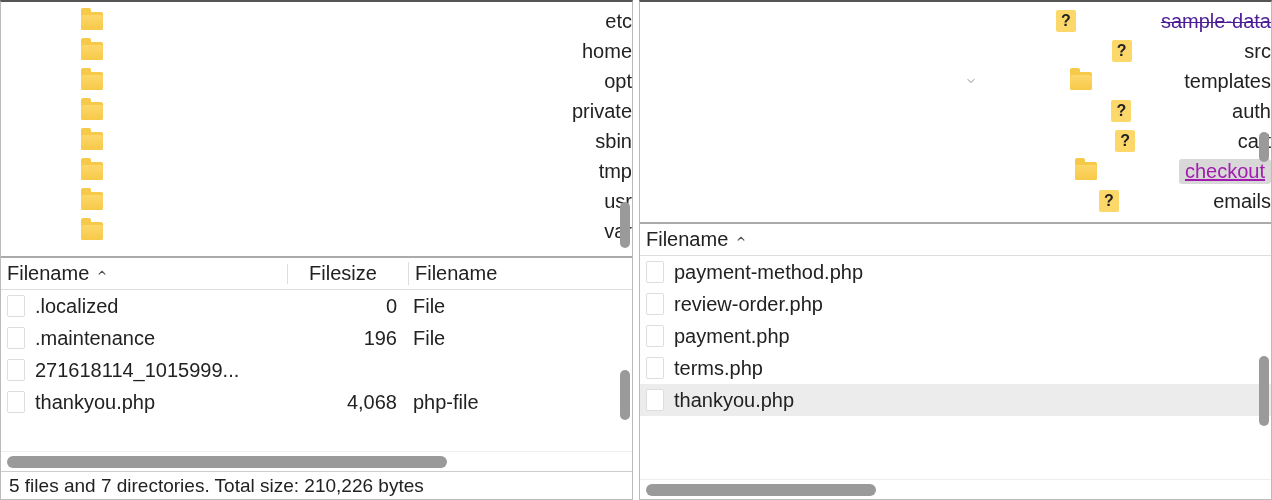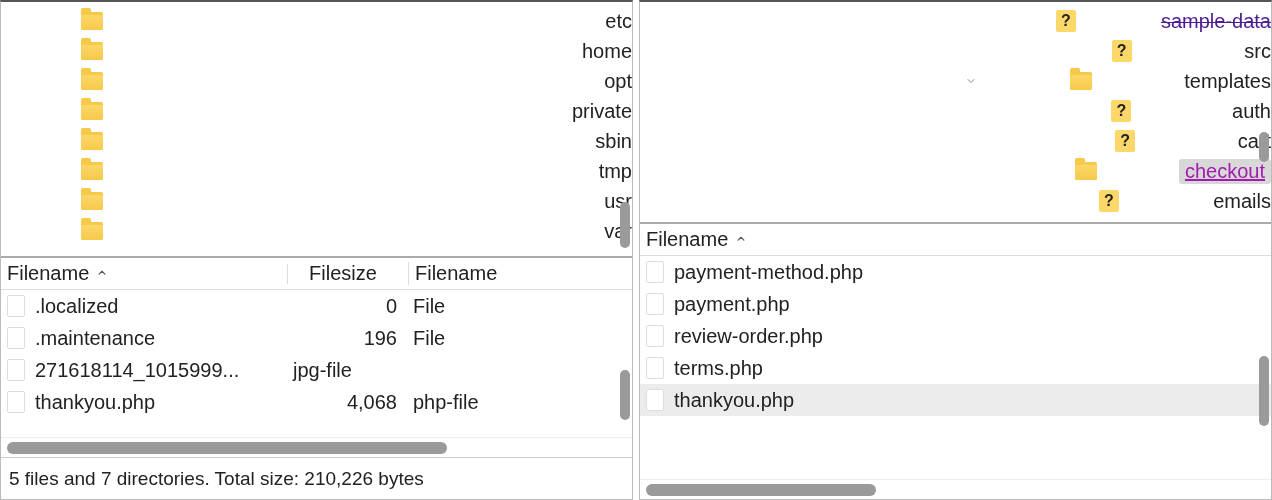--- a/index.html
+++ b/index.html
@@ -34,21 +34,21 @@
   .sort-caret svg { width: 14px; height: 14px; }
   .list-body { flex: 1 1 auto; overflow: hidden; position: relative; }
   .row { display: flex; align-items: center; height: 32px; padding: 0 6px; }
   .row .cell-name { display: flex; align-items: center; gap: 10px; flex: 0 0 280px; white-space: nowrap; overflow: hidden; }
   .row .cell-name.full { flex: 1 1 auto; }
   .row .cell-size { flex: 0 0 120px; text-align: right; padding-right: 10px; }
   .row .cell-type { flex: 0 0 120px; padding-left: 6px; }
   .row.selected { background: #ececec; }
   .hscroll { height: 20px; position: relative; border-top: 1px solid #eee; }
   .hscroll .hthumb { position: absolute; left: 6px; height: 12px; top: 4px; background: #9a9a9a; border-radius: 6px; }
-  .status { height: 42px; border-top: 1px solid #ccc; display: flex; align-items: center; padding: 0 8px; font-size: 19px; }
+  .status { height: 28px; border-top: 1px solid #ccc; display: flex; align-items: center; padding: 0 8px; font-size: 19px; }
   .pane-left .tree { height: 256px; }
   .pane-right .tree { height: 222px; }
   .strike { text-decoration: line-through; text-decoration-thickness: 1px; color: #4c1d95; }
 </style>
 </head>
 <body>
 
 <div class="app">
 
   <div class="pane pane-left">
@@ -125,21 +125,20 @@
               <span>.maintenance</span>
             </div>
             <div class="cell-size">196</div>
             <div class="cell-type">File</div>
           </div>
           <div class="row">
             <div class="cell-name">
               <span class="icon-doc"></span>
               <span>271618114_1015999...</span>
             </div>
-            <div class="cell-type">jpg-file</div>
           </div>
           <div class="row">
             <div class="cell-name">
               <span class="icon-doc"></span>
               <span>thankyou.php</span>
             </div>
             <div class="cell-size">4,068</div>
             <div class="cell-type">php-file</div>
           </div>
         </div>
@@ -224,27 +223,27 @@
       <div class="list-body" id="right-files">
           <div class="row">
             <div class="cell-name full">
               <span class="icon-doc"></span>
               <span>payment-method.php</span>
             </div>
           </div>
           <div class="row">
             <div class="cell-name full">
               <span class="icon-doc"></span>
+              <span>review-order.php</span>
+            </div>
+          </div>
+          <div class="row">
+            <div class="cell-name full">
+              <span class="icon-doc"></span>
               <span>payment.php</span>
-            </div>
-          </div>
-          <div class="row">
-            <div class="cell-name full">
-              <span class="icon-doc"></span>
-              <span>review-order.php</span>
             </div>
           </div>
           <div class="row">
             <div class="cell-name full">
               <span class="icon-doc"></span>
               <span>terms.php</span>
             </div>
           </div>
           <div class="row selected">
             <div class="cell-name full">

